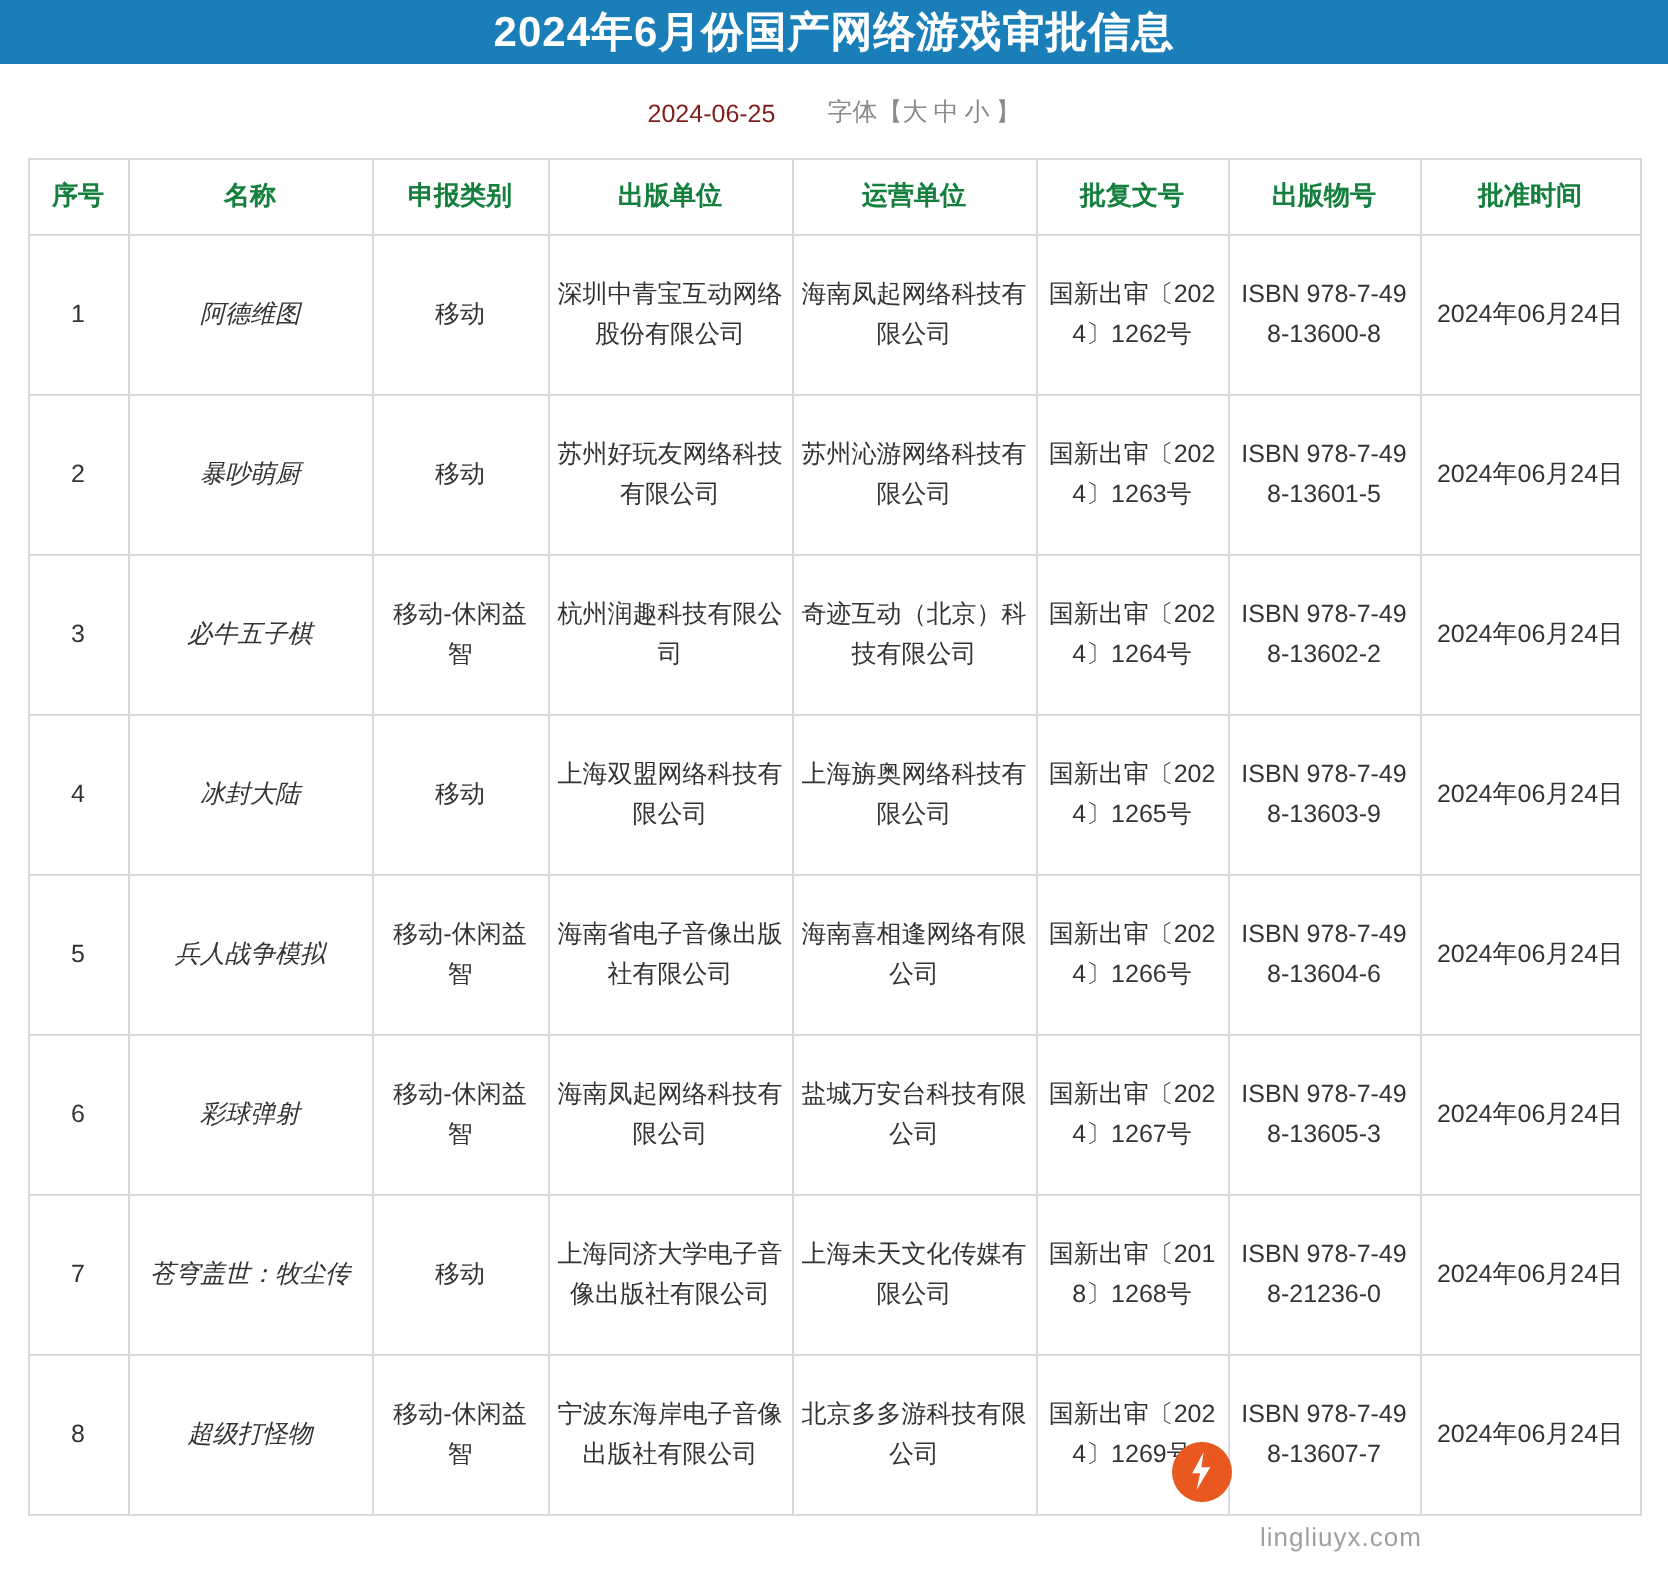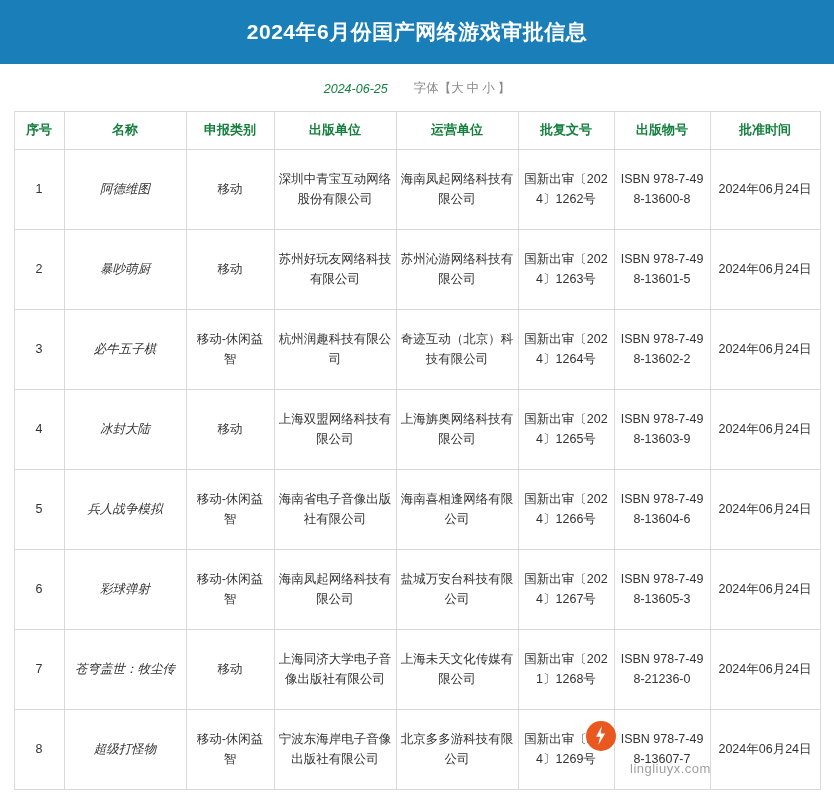--- a/index.html
+++ b/index.html
@@ -12,21 +12,21 @@
   }
   #page {
     position: relative;
     width: 834px;
     min-height: 797px;
     background: #ffffff;
     overflow: hidden;
   }
   .header-bar {
     width: 100%;
-    height: 64px;
+    height: 32px;
     background: #1a7eb8;
     display: flex;
     align-items: center;
     justify-content: center;
   }
   .header-title {
     color: #ffffff;
     font-size: 21px;
     font-weight: bold;
     letter-spacing: 0.5px;
@@ -34,21 +34,21 @@
   .meta-bar {
     width: 100%;
     padding: 16px 0 14px 0;
     display: flex;
     align-items: center;
     justify-content: center;
     gap: 26px;
     font-size: 12.5px;
     color: #888888;
   }
-  .meta-date { color: #15803d; font-style: italic; }
+  .meta-date { color: #7f1d1d; }
   .font-ctrl { color: #8a8a8a; }
   .font-ctrl .sizes { letter-spacing: 3px; margin-top: 48px; }
   .font-ctrl .sz { cursor: pointer; }
   table.main {
     border-collapse: collapse;
     width: 790px;
     margin: 0 auto;
     table-layout: fixed;
   }
   table.main th, table.main td {
@@ -229,21 +229,21 @@
           <td>国新出审〔2024〕1267号</td>
           <td>ISBN 978-7-498-13605-3</td>
           <td>2024年06月24日</td>
         </tr>
         <tr>
           <td class="c-idx">7</td>
           <td class="c-name">苍穹盖世：牧尘传</td>
           <td>移动</td>
           <td class="left-pad">上海同济大学电子音像出版社有限公司</td>
           <td class="left-pad">上海未天文化传媒有限公司</td>
-          <td>国新出审〔2021〕1268号</td>
+          <td>国新出审〔2018〕1268号</td>
           <td>ISBN 978-7-498-21236-0</td>
           <td>2024年06月24日</td>
         </tr>
         <tr>
           <td class="c-idx">8</td>
           <td class="c-name">超级打怪物</td>
           <td>移动-休闲益智</td>
           <td class="left-pad">宁波东海岸电子音像出版社有限公司</td>
           <td class="left-pad">北京多多游科技有限公司</td>
           <td>国新出审〔2024〕1269号</td>

